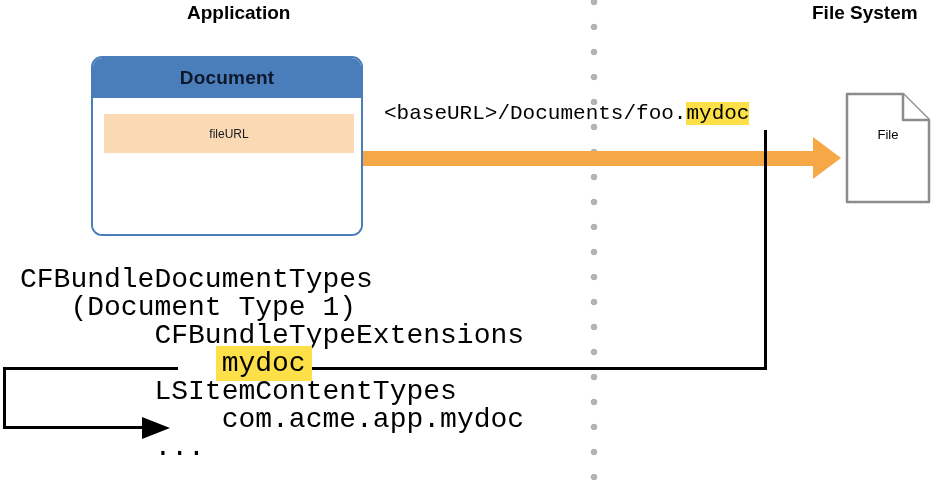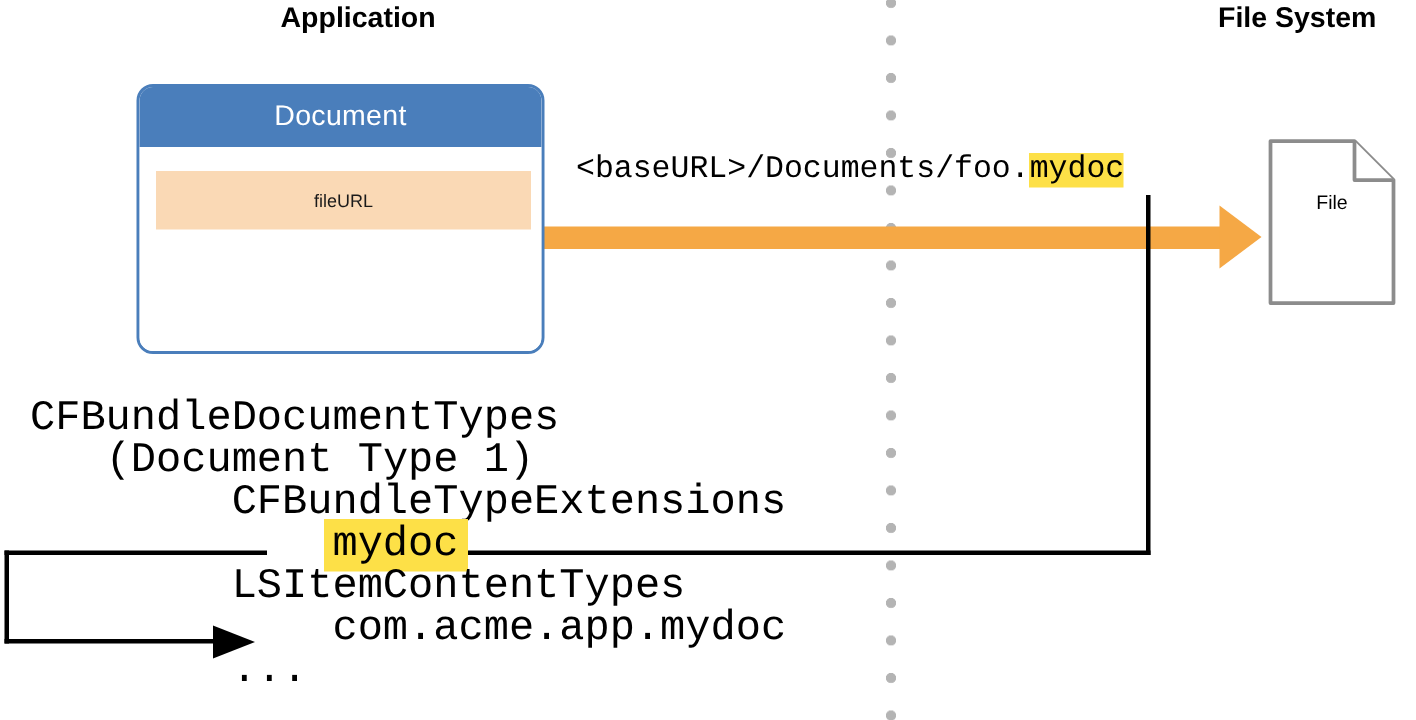--- a/index.html
+++ b/index.html
@@ -55,23 +55,23 @@
   }
   #document-header {
     height: 40px;
     background: #4a7ebb;
     display: flex;
     align-items: center;
     justify-content: center;
   }
   #document-title {
     font-family: "Liberation Sans", sans-serif;
-    font-weight: normal;
+    font-weight: bold;
     font-size: 19px;
-    color: #ffffff;
+    color: #0f172a;
     letter-spacing: 0.2px;
   }
   #document-body {
     position: relative;
     height: 136px;
     background: #ffffff;
   }
   #fileurl-chip {
     position: absolute;
     left: 11px;

